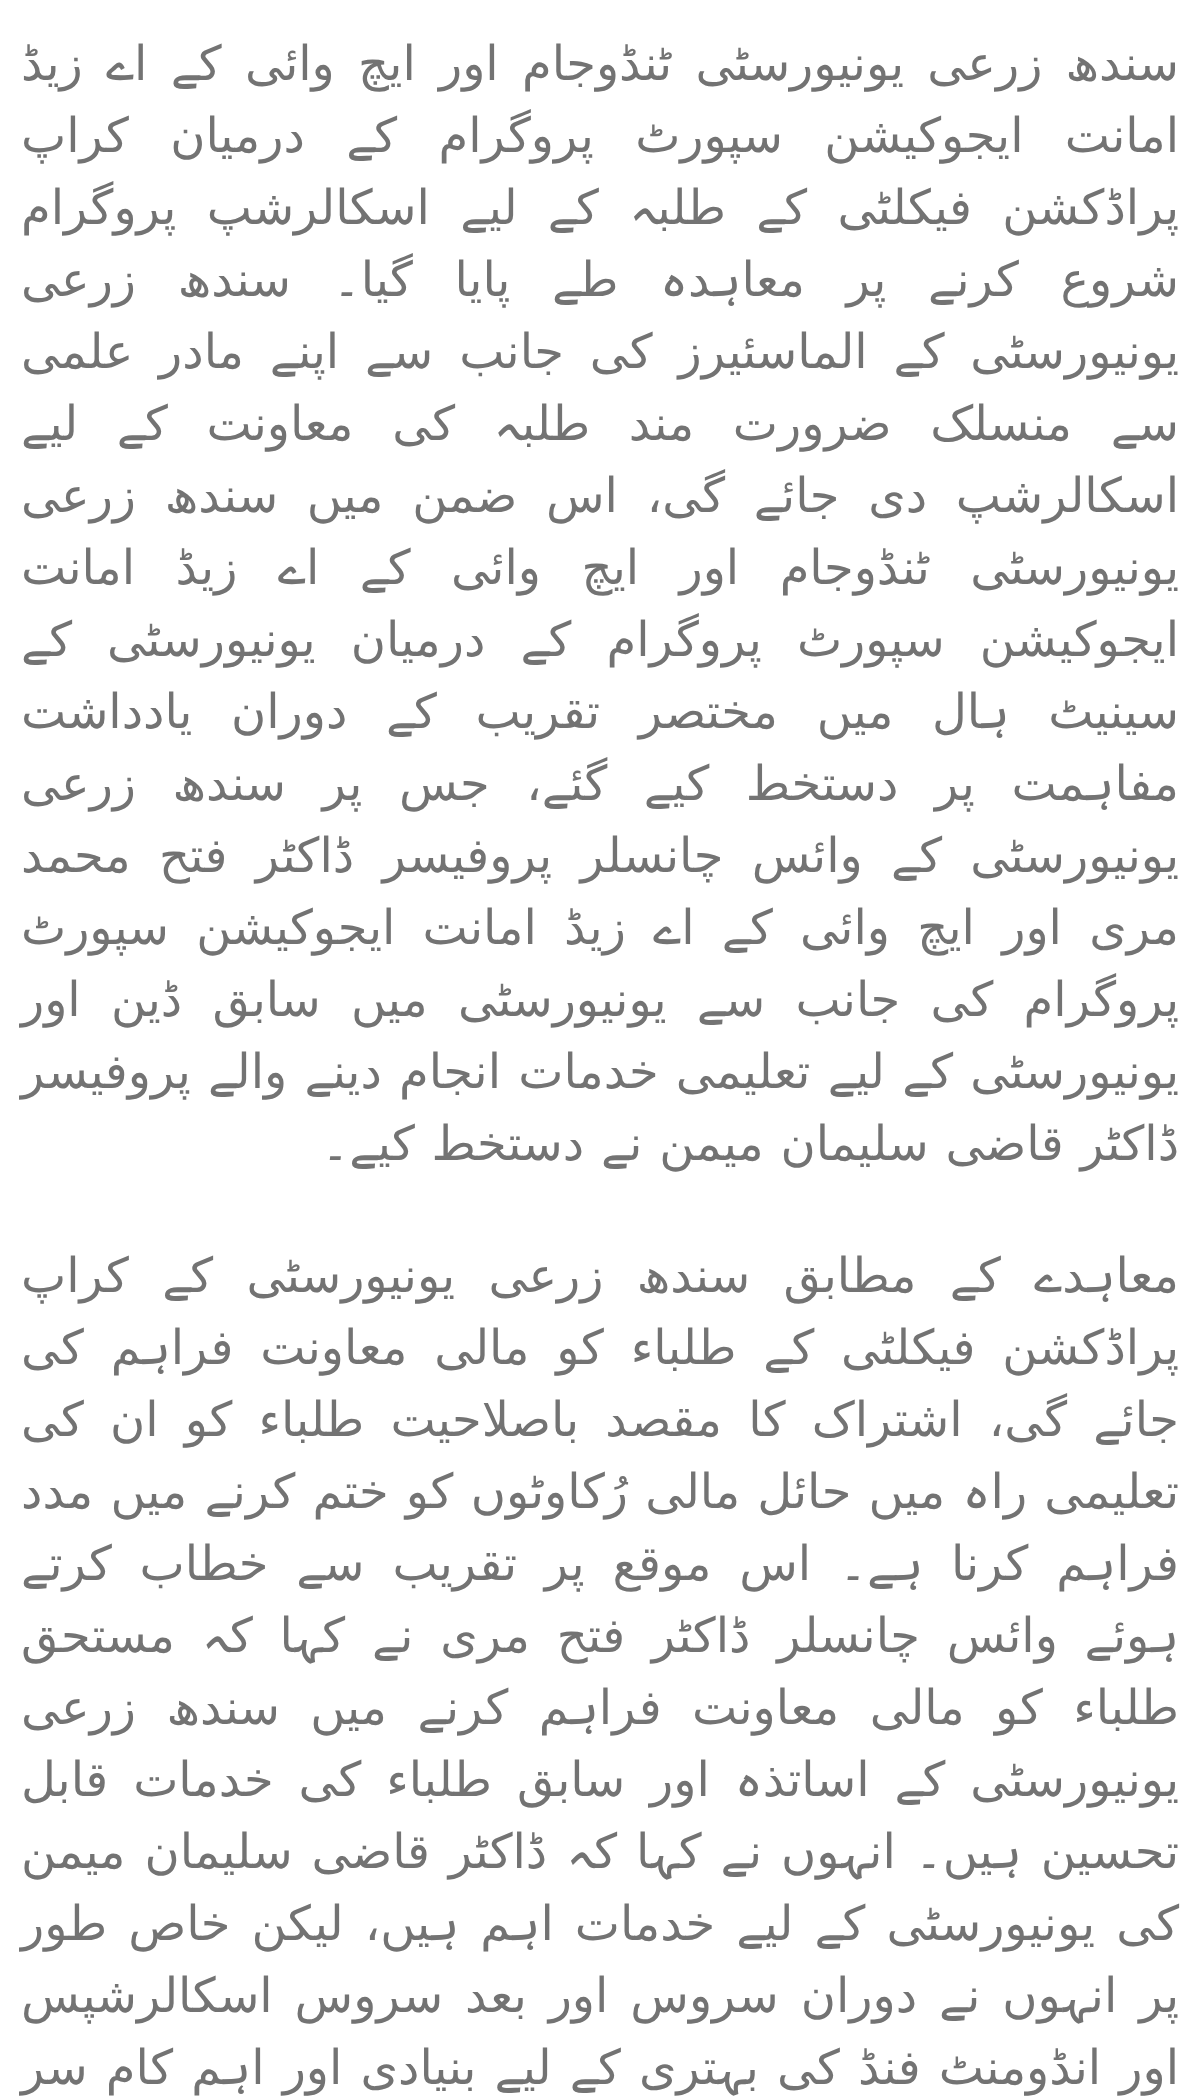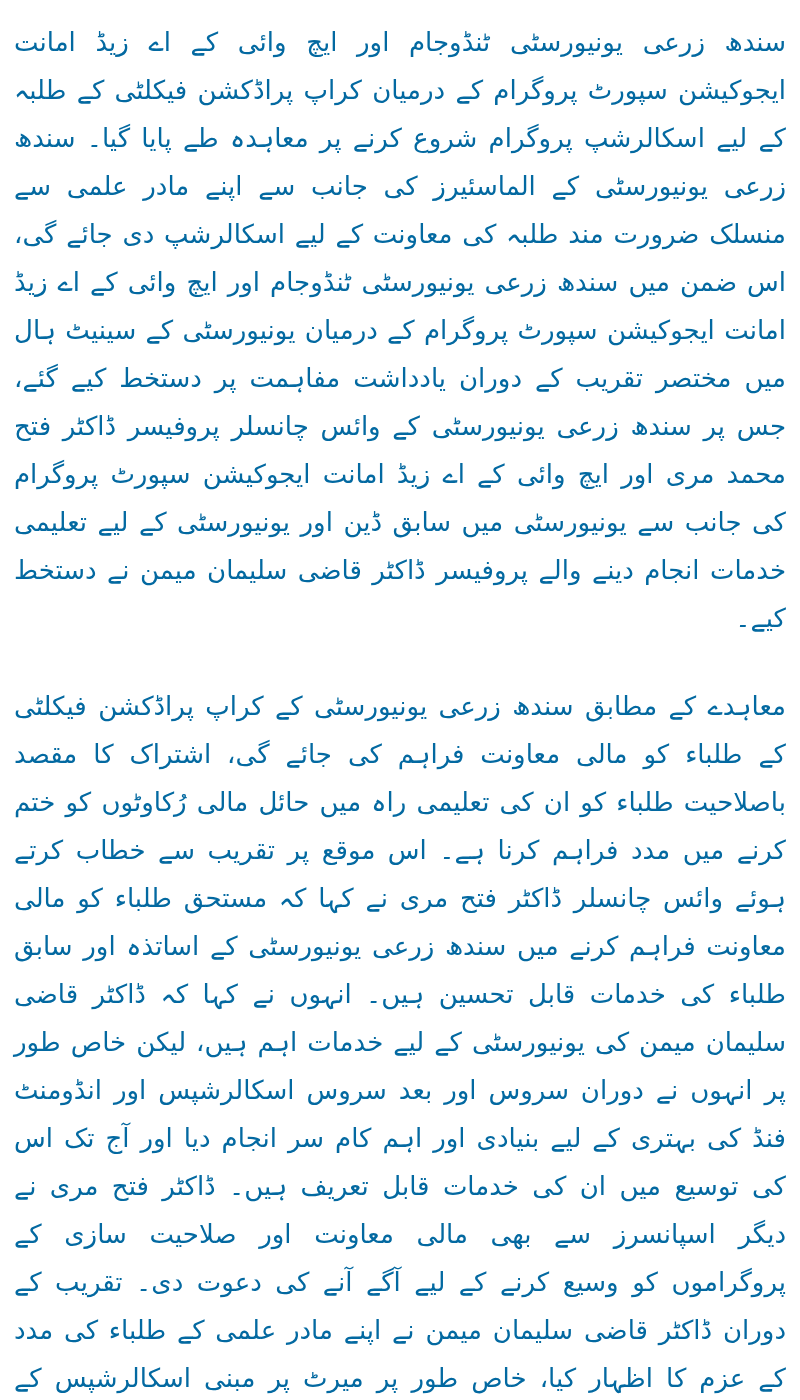--- a/index.html
+++ b/index.html
@@ -22,26 +22,26 @@
     background: #ffffff;
     position: relative;
   }
   .article {
     direction: rtl;
     text-align: justify;
     text-align-last: right;
     color: #000000;
   }
   .para {
-    font-size: 26px;
+    font-size: 32px;
     line-height: 48px;
     letter-spacing: 0px;
     word-spacing: 1px;
     margin: 0 0 34px 0;
-    color: #0369a1;
+    color: #737373;
     text-align: justify;
     text-align-last: right;
     font-weight: 500;
     -webkit-font-smoothing: antialiased;
   }
   .para:last-child {
     margin-bottom: 0;
   }
   .para.center-last {
     text-align-last: center;

